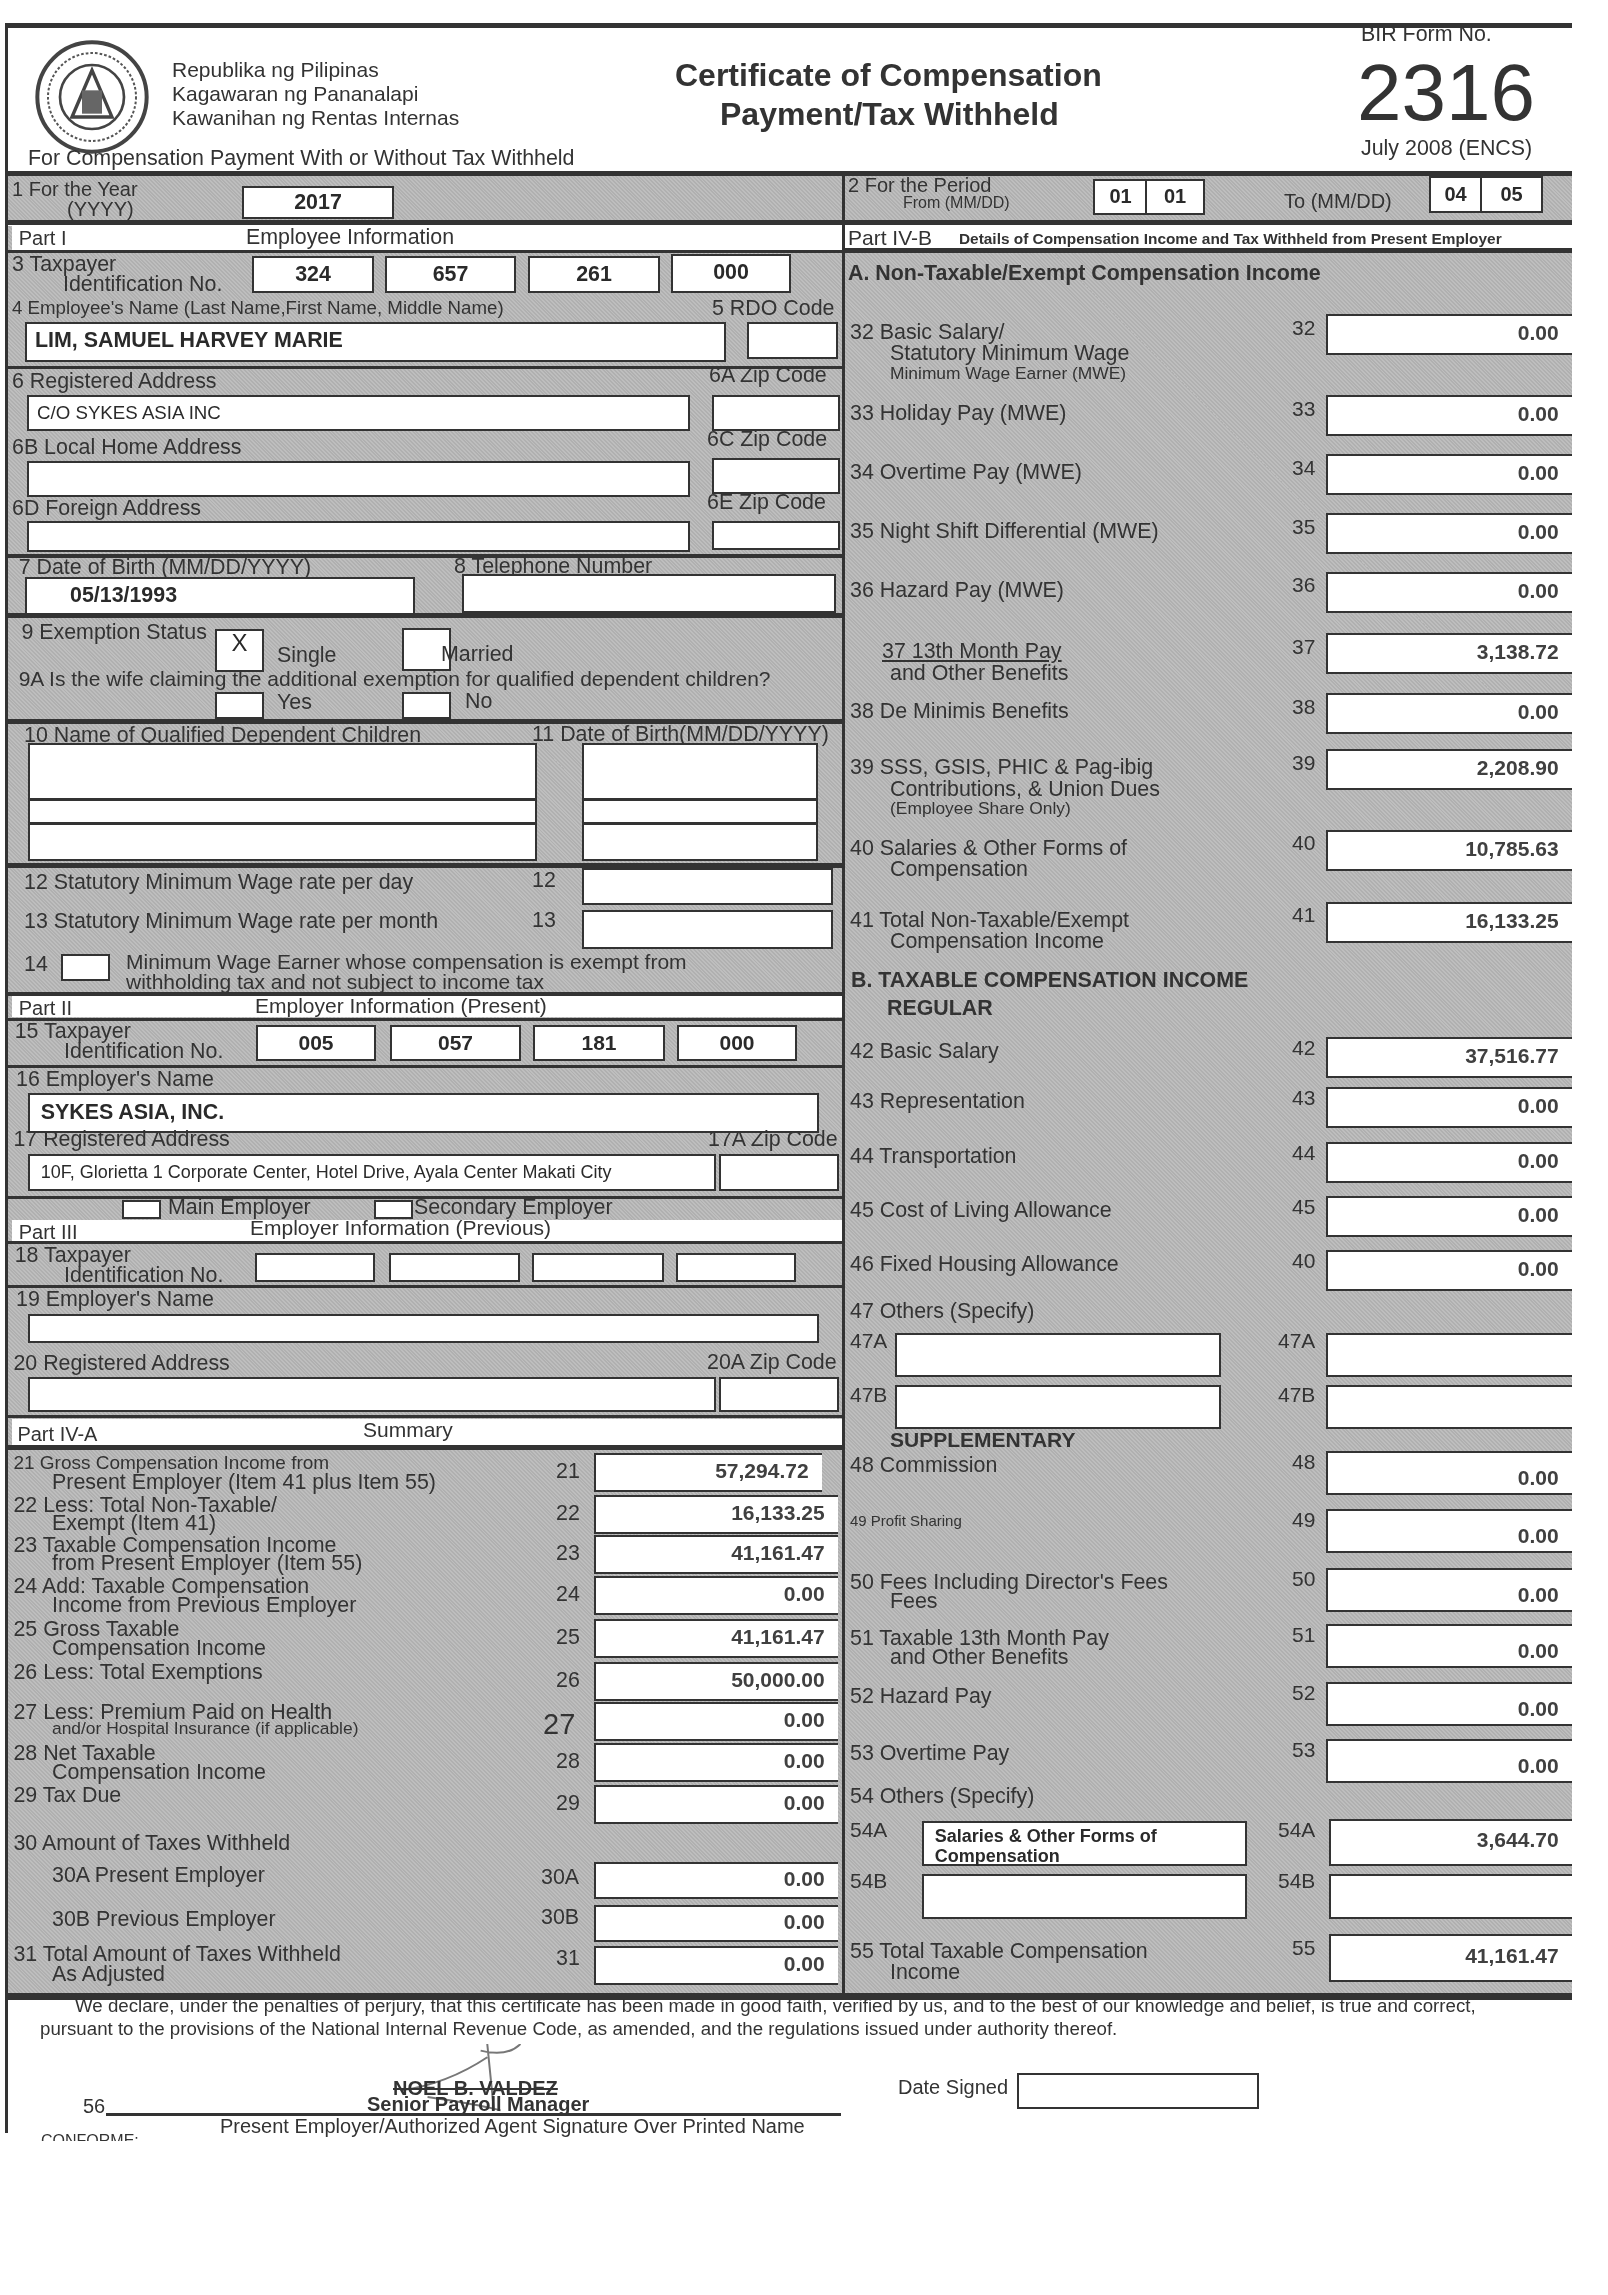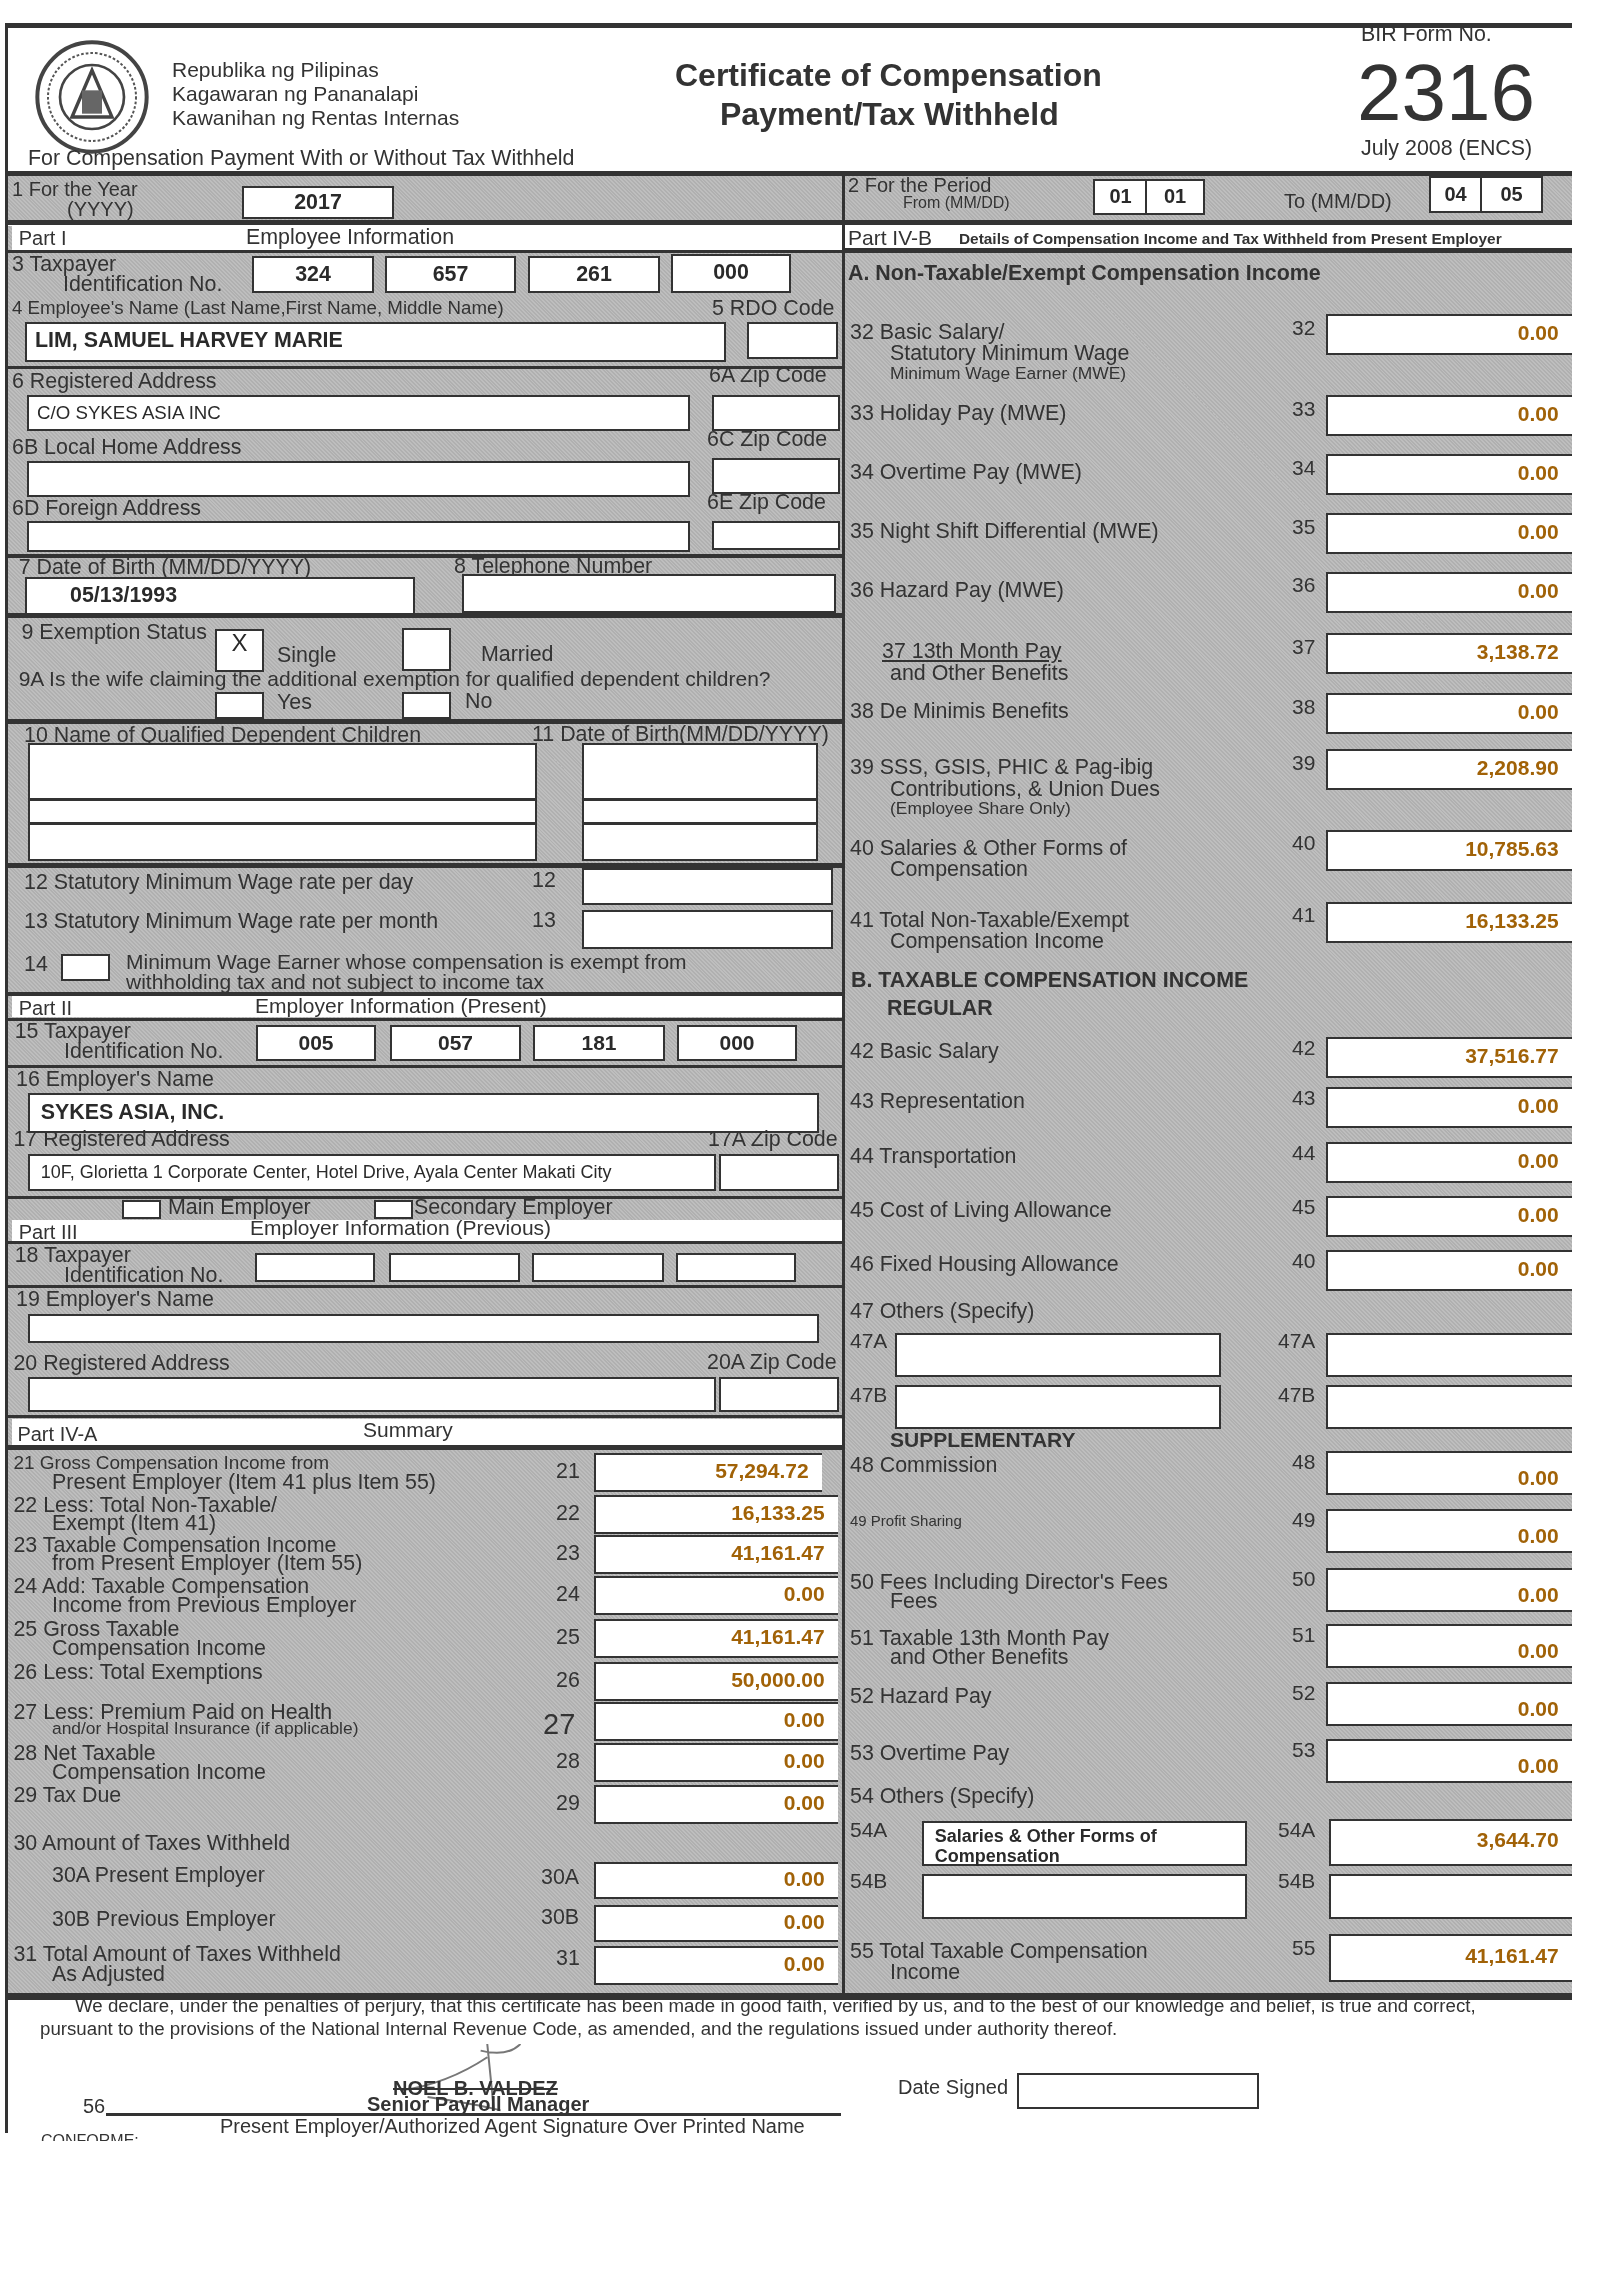--- a/index.html
+++ b/index.html
@@ -2,21 +2,21 @@
 <html style="font-size:10.7px"><head>
 <meta charset="utf-8">
 <style>
   html,body{margin:0;padding:0;background:#fff;}
   body{width:1609px;height:2295px;position:relative;overflow:hidden;font-family:"Liberation Sans",sans-serif;color:#2a2a2a;}
   .abs{position:absolute;}
   .gray{background:#b9b9b9;background-image:repeating-linear-gradient(45deg,rgba(255,255,255,.08) 0 1.3px,rgba(0,0,0,.05) 1.3px 2.7px);}
   .box{position:absolute;background:#fff;border:2.7px solid #333;box-sizing:border-box;}
   .lbl{position:absolute;font-size:21.4px;color:#333;white-space:nowrap;line-height:1;}
   .hr{position:absolute;background:#333;}
-  .amt{position:absolute;background:#fff;border:2.7px solid #333;border-right:none;box-sizing:border-box;text-align:right;padding-right:13.4px;font-weight:bold;font-size:21px;color:#a16207;}
+  .amt{position:absolute;background:#fff;border:2.7px solid #333;border-right:none;box-sizing:border-box;text-align:right;padding-right:13.4px;font-weight:bold;font-size:21px;color:#404040;}
   .parthdr{position:absolute;background:#fff;}
 </style>
 </head>
 <body>
 
 <div class="hr" style="left:5.3px;top:23px;width:1567px;height:4.7px;"></div>
 <div class="hr" style="left:5.3px;top:23px;width:2.7px;height:2110px;"></div>
 
 <div class="abs" style="left:32px;top:37px;width:120px;height:120px;">
   <svg width="120" height="120" viewBox="0 0 180 180">
@@ -89,21 +89,21 @@
 <div class="lbl" style="left:18.7px;top:557px;font-size:21.4px;">7 Date of Birth (MM/DD/YYYY)</div>
 <div class="lbl" style="left:454px;top:556px;font-size:21.4px;">8 Telephone Number</div>
 <div class="box" style="left:25px;top:577px;width:390px;height:39px;font-weight:bold;font-size:21.4px;line-height:33px;padding-left:43px;"><span>05/13/1993</span></div>
 <div class="box" style="left:462px;top:574px;width:374px;height:39px;"></div>
 <div class="hr" style="left:8px;top:613px;width:834px;height:5.3px;"></div>
 
 <div class="lbl" style="left:21.4px;top:622px;font-size:21.4px;">9 Exemption Status</div>
 <div class="box" style="left:215px;top:629px;width:49px;height:43px;text-align:center;font-size:24px;line-height:24px;"><span>X</span></div>
 <div class="lbl" style="left:277px;top:645px;font-size:21.4px;">Single</div>
 <div class="box" style="left:402px;top:628px;width:49px;height:43px;"></div>
-<div class="lbl" style="left:481px;top:644px;font-size:21.4px;border-radius:10px;">Married</div>
+<div class="lbl" style="left:441px;top:644px;font-size:21.4px;border-radius:10px;">Married</div>
 <div class="lbl" style="left:18.7px;top:668px;font-size:21px;">9A Is the wife claiming the additional exemption for qualified dependent children?</div>
 <div class="box" style="left:215px;top:692px;width:49px;height:27px;"></div>
 <div class="lbl" style="left:277px;top:692px;font-size:21.4px;">Yes</div>
 <div class="box" style="left:402px;top:692px;width:49px;height:27px;"></div>
 <div class="lbl" style="left:465px;top:691px;font-size:21.4px;">No</div>
 <div class="hr" style="left:8px;top:719px;width:834px;height:5.3px;"></div>
 
 <div class="lbl" style="left:24px;top:725px;font-size:21.4px;">10 Name of Qualified Dependent Children</div>
 <div class="lbl" style="left:532px;top:724px;font-size:21.4px;">11 Date of Birth(MM/DD/YYYY)</div>
 <div class="box" style="left:28px;top:743px;width:509px;height:118px;background:linear-gradient(#fff 0 53px,#333 53px 56px,#fff 56px 77px,#333 77px 80px,#fff 80px);">

